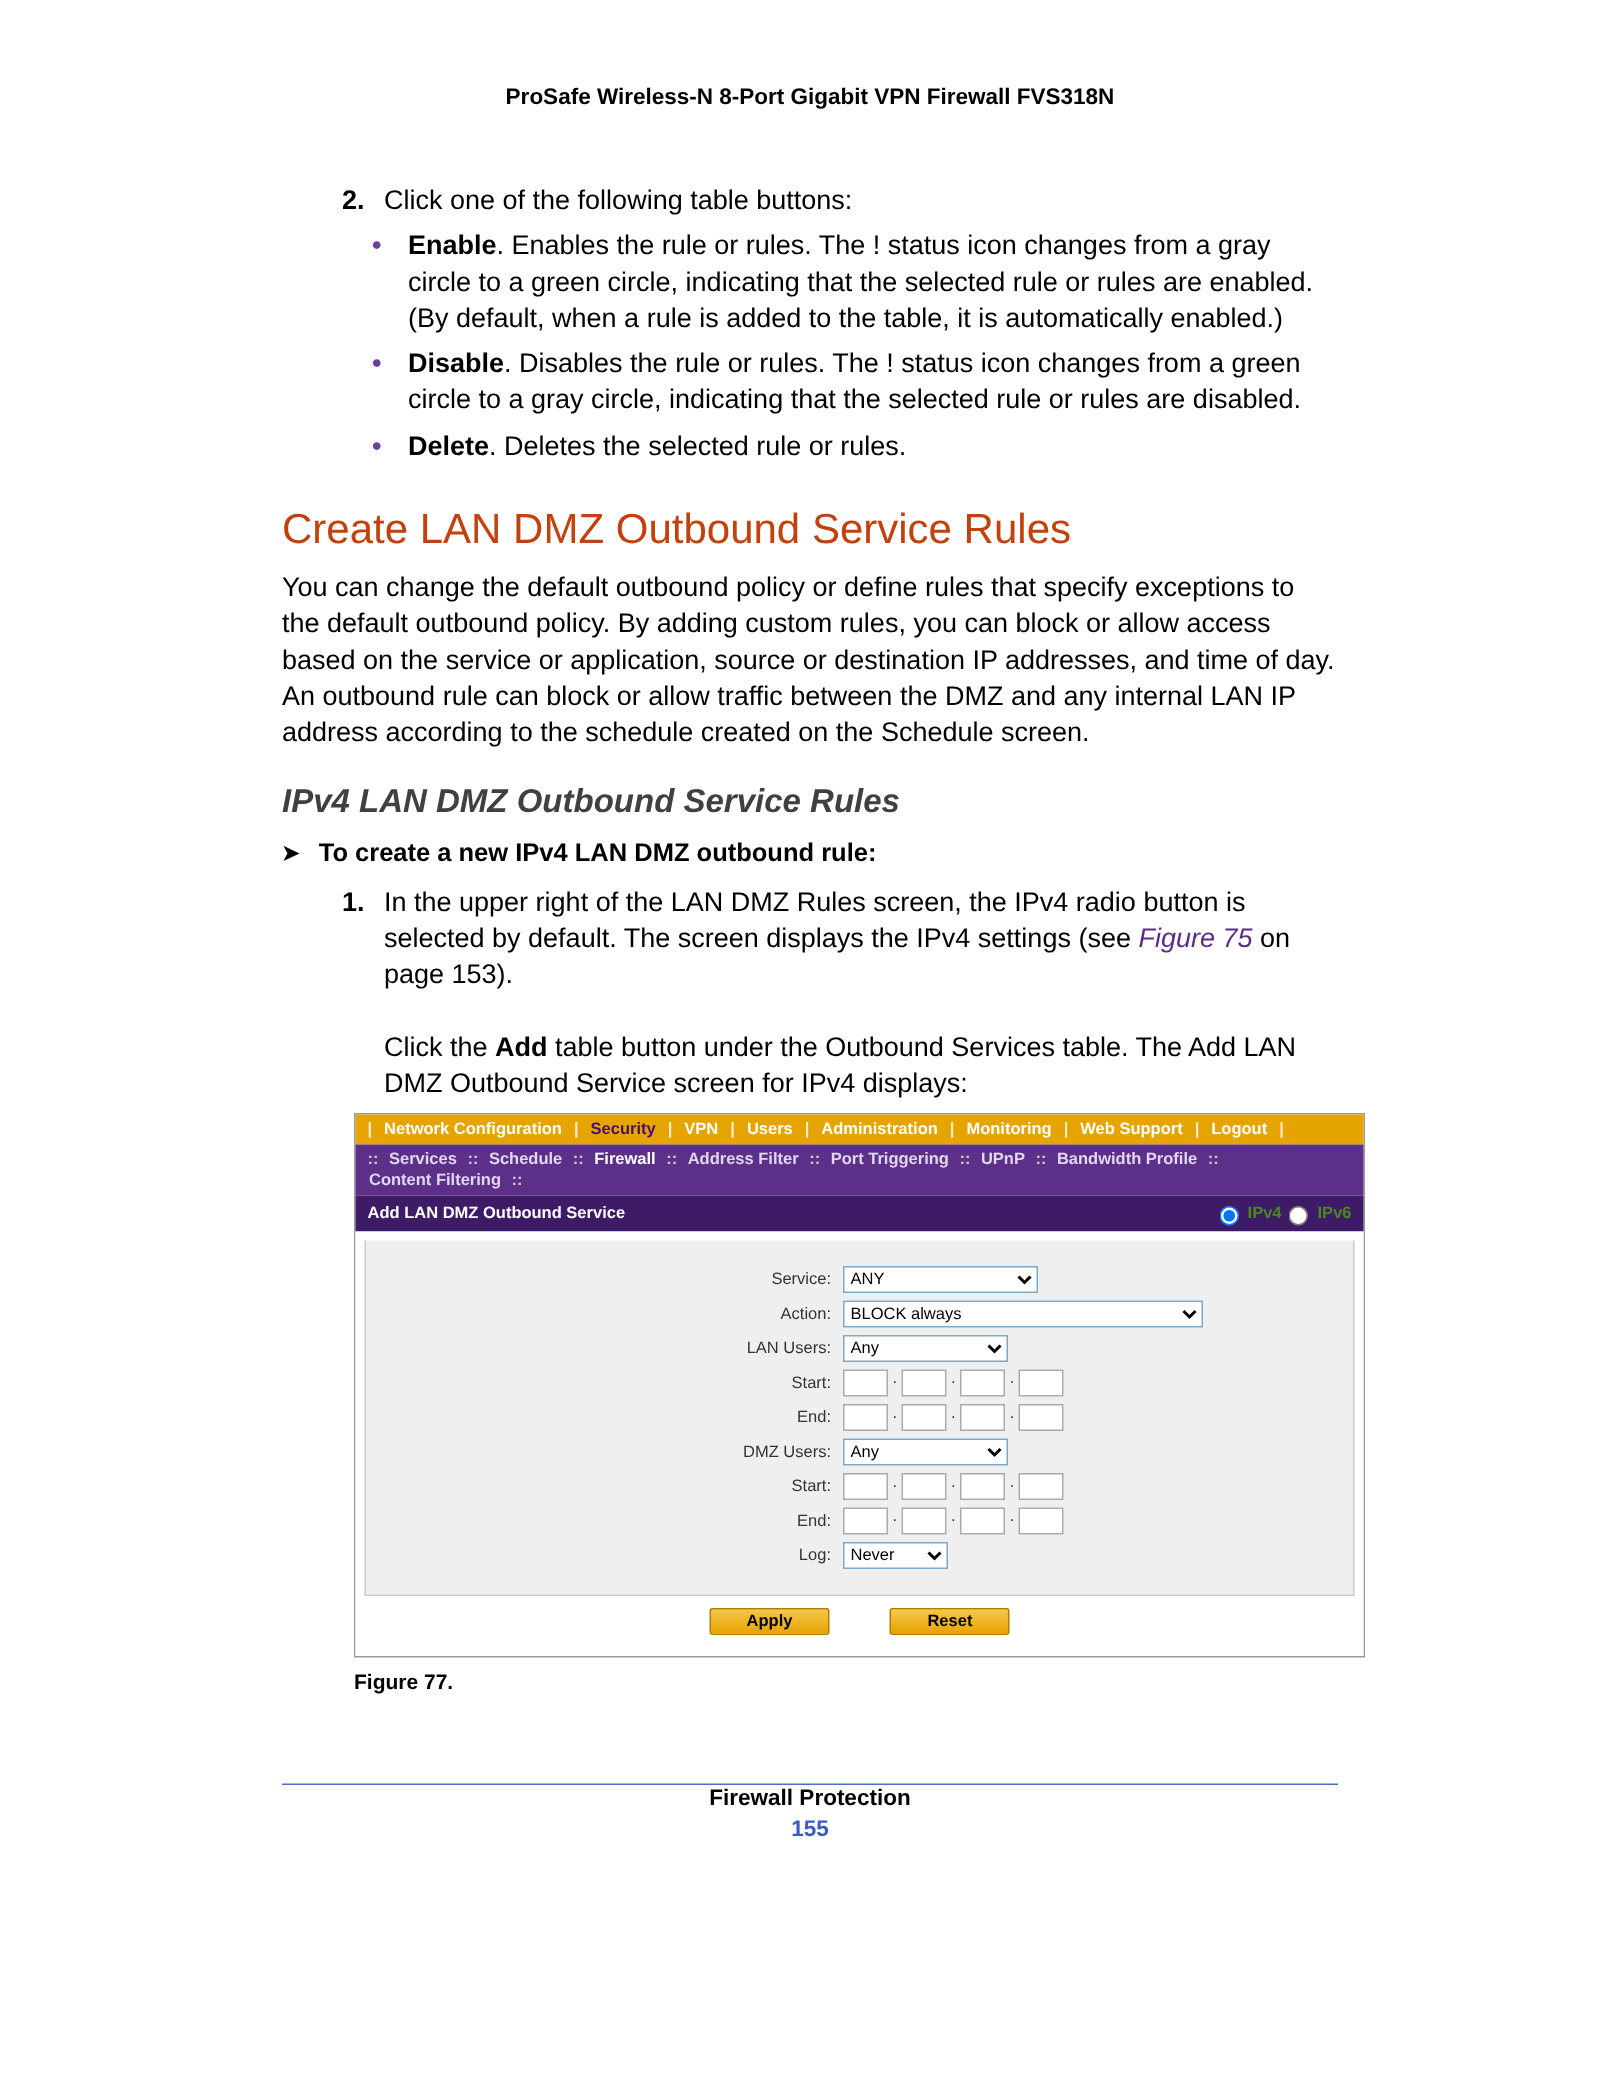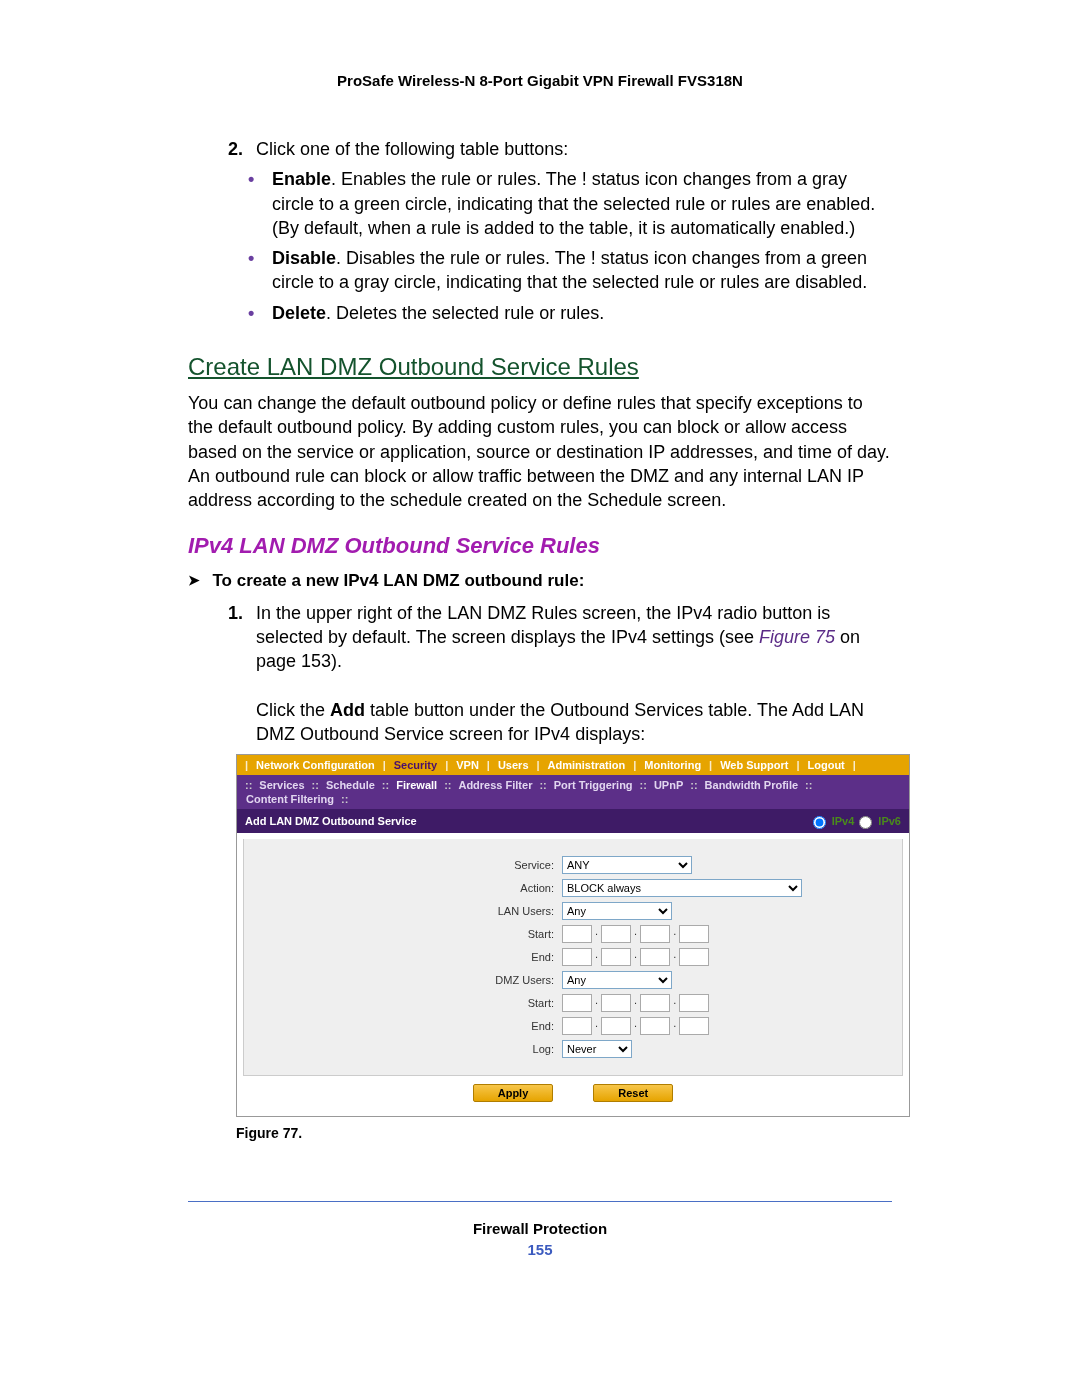--- a/index.html
+++ b/index.html
@@ -3,21 +3,21 @@
 <meta charset="utf-8">
 <style>
   body {
     font-family: Arial, Helvetica, sans-serif;
     background: #fff;
     margin: 0;
     padding: 0;
   }
   .page {
     width: 944px;
-    margin: 16px auto;
+    margin: 0 auto;
     background: #fff;
     box-sizing: border-box;
     padding: 56px 120px 40px 120px;
     color: #000;
   }
   .doc-header {
     text-align: center;
     font-weight: bold;
     font-size: 15px;
     margin-bottom: 48px;
@@ -41,36 +41,35 @@
   }
   .sub-bullets .dot {
     color: #6a3fa0;
     font-weight: bold;
     min-width: 24px;
   }
   .sub-bullets .txt b { font-weight: bold; }
   h2.section {
     font-family: "Segoe UI", Arial, sans-serif;
     font-weight: 400;
-    font-size: 24px;
-    color: #14532d;
+    font-size: 28px;
+    color: #c2410c;
     margin: 28px 0 10px 0;
-    text-decoration: underline;
   }
   .bodytext {
     font-size: 18px;
     line-height: 1.35;
     margin: 6px 0 20px 0;
   }
   h3.subsection {
     font-family: "Segoe UI", Arial, sans-serif;
     font-style: italic;
     font-weight: 600;
     font-size: 22px;
-    color: #a21caf;
+    color: #404040;
     margin: 18px 0 12px 0;
   }
   .proc-line {
     font-size: 17px;
     font-weight: bold;
     margin: 6px 0 10px 0;
   }
   .proc-line .tri {
     display: inline-block;
     margin-right: 8px;
@@ -193,21 +192,21 @@
     color: #000;
     font-weight: bold;
     font-size: 11px;
     padding: 2px 24px;
     border-radius: 2px;
     cursor: pointer;
   }
   .footer-line {
     border-top: 1px solid #4a6fc5;
     margin-top: 60px;
-    padding-top: 18px;
+    padding-top: 0;
     text-align: center;
   }
   .footer-title { font-weight: bold; font-size: 15px; }
   .footer-page { color: #3c5bbf; font-weight: bold; font-size: 15px; margin-top: 4px; }
 </style>
 </head>
 <body>
 
 <div class="page">
   <div class="doc-header">ProSafe Wireless-N 8-Port Gigabit VPN Firewall FVS318N</div>

